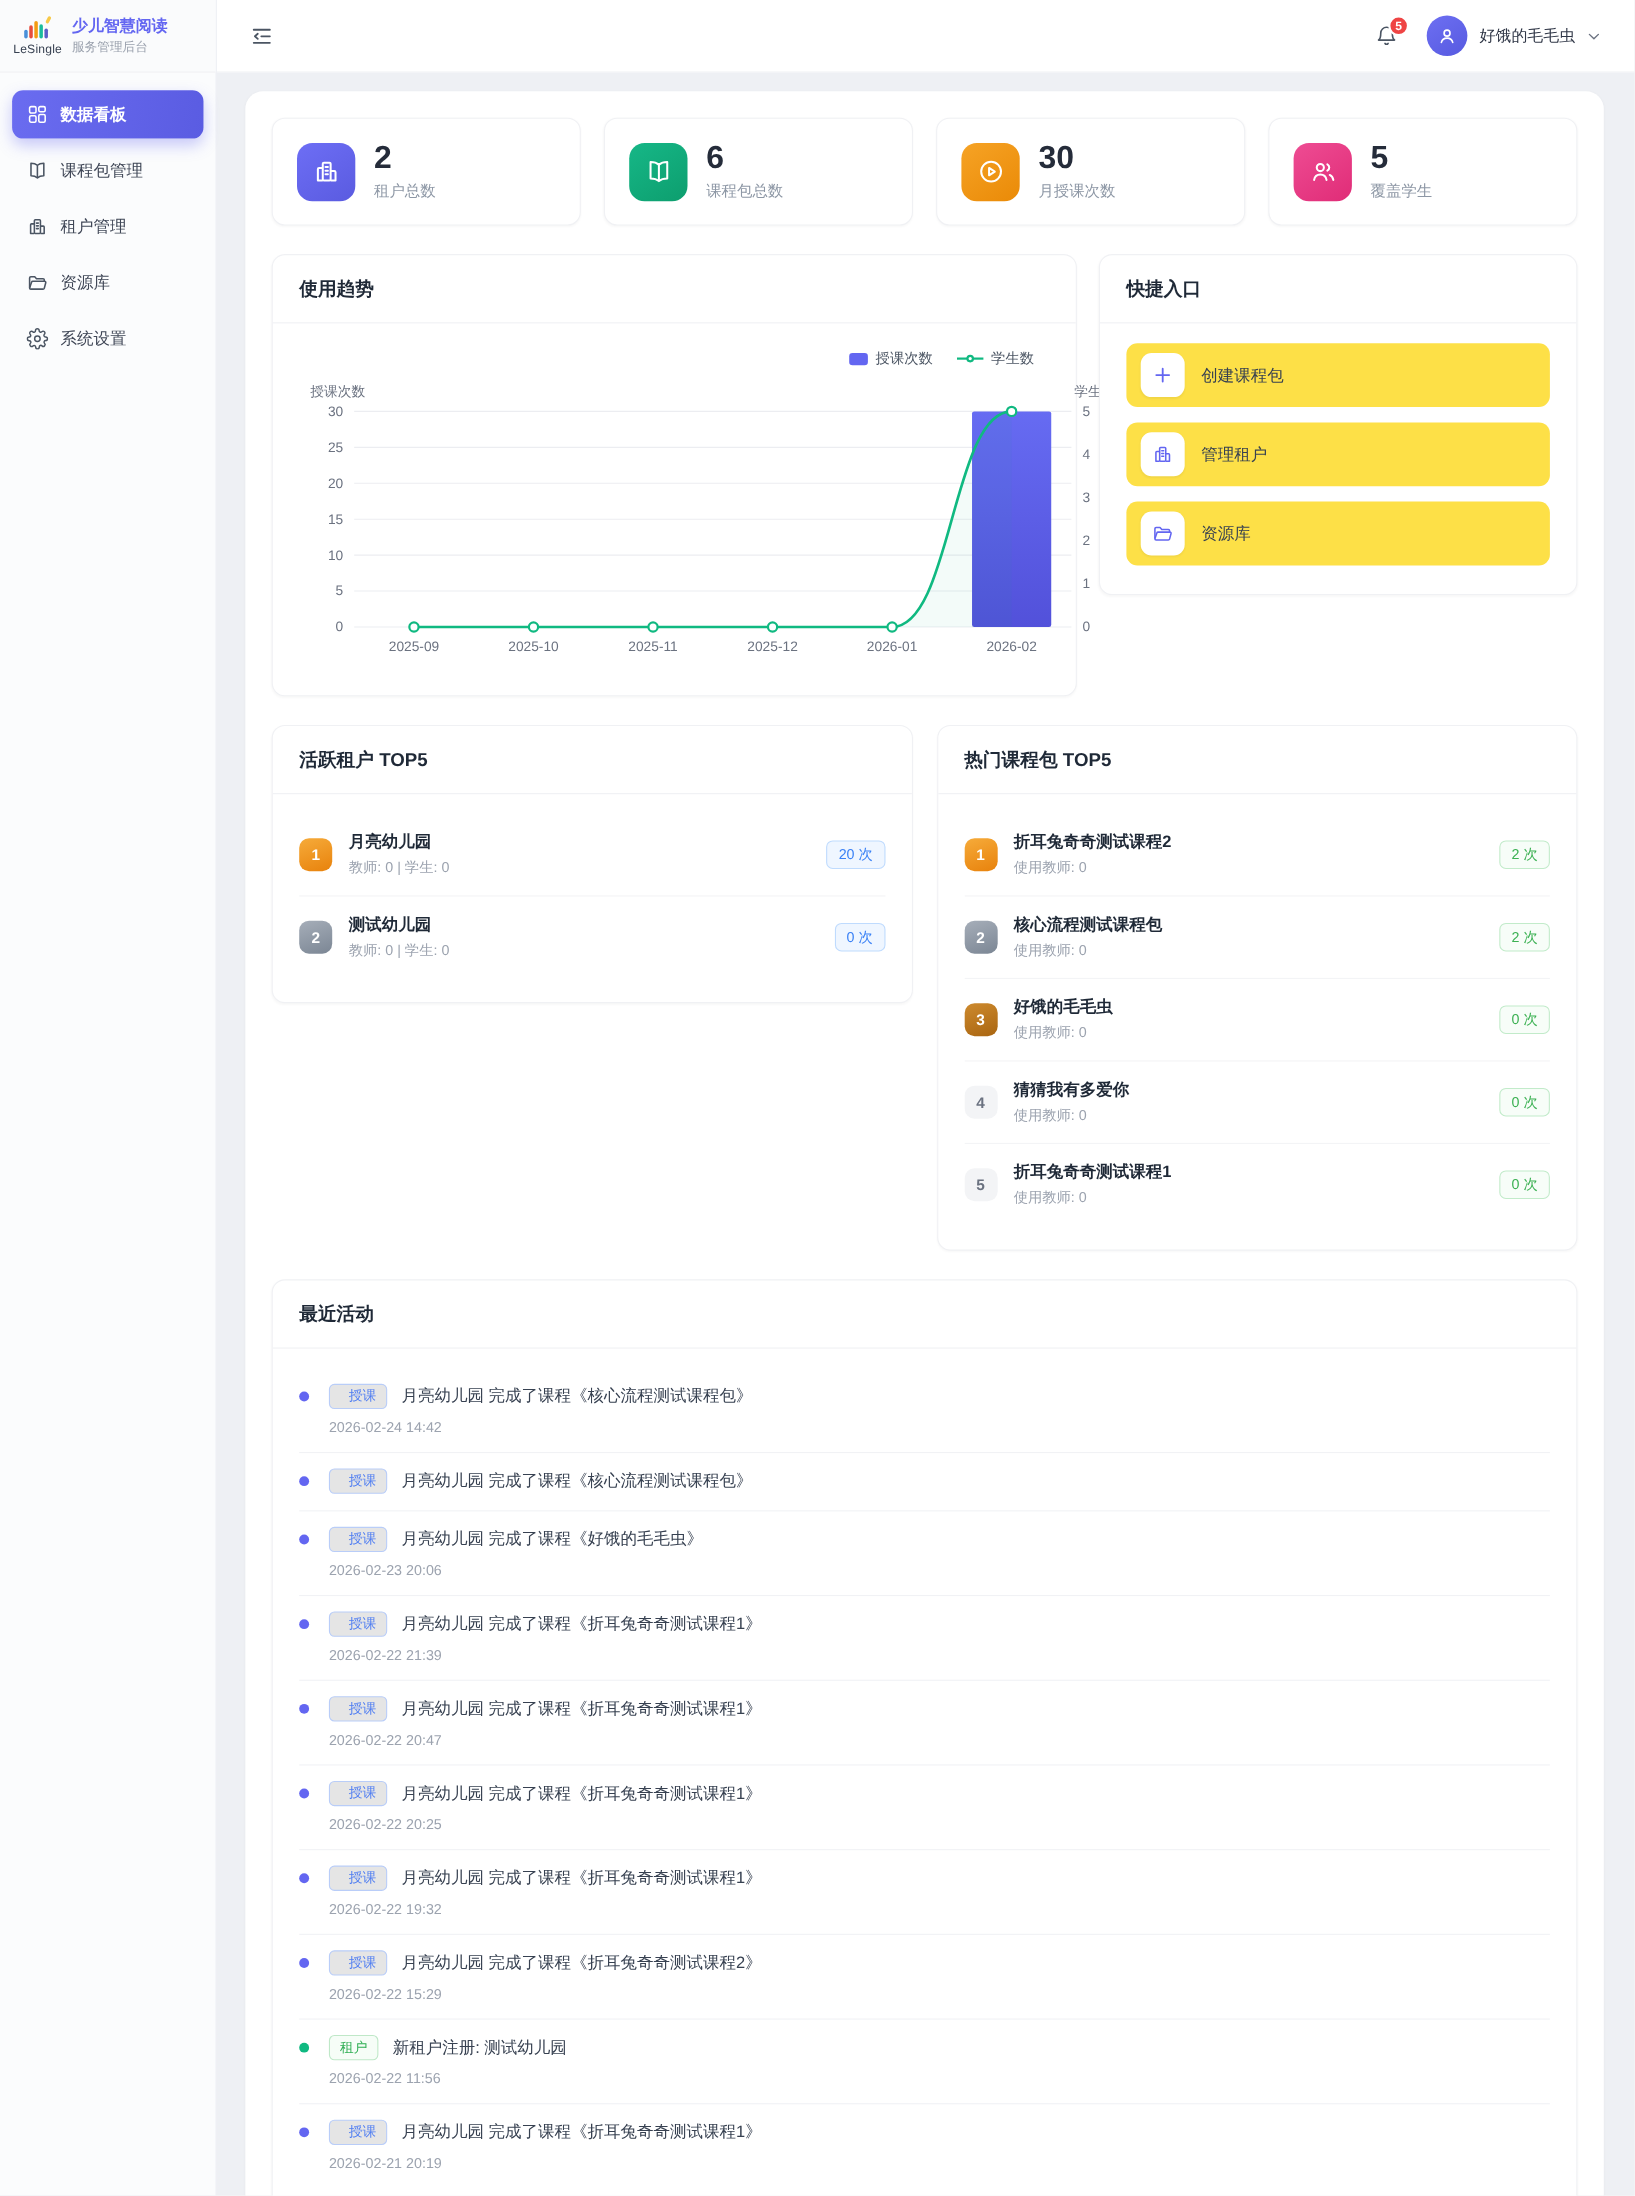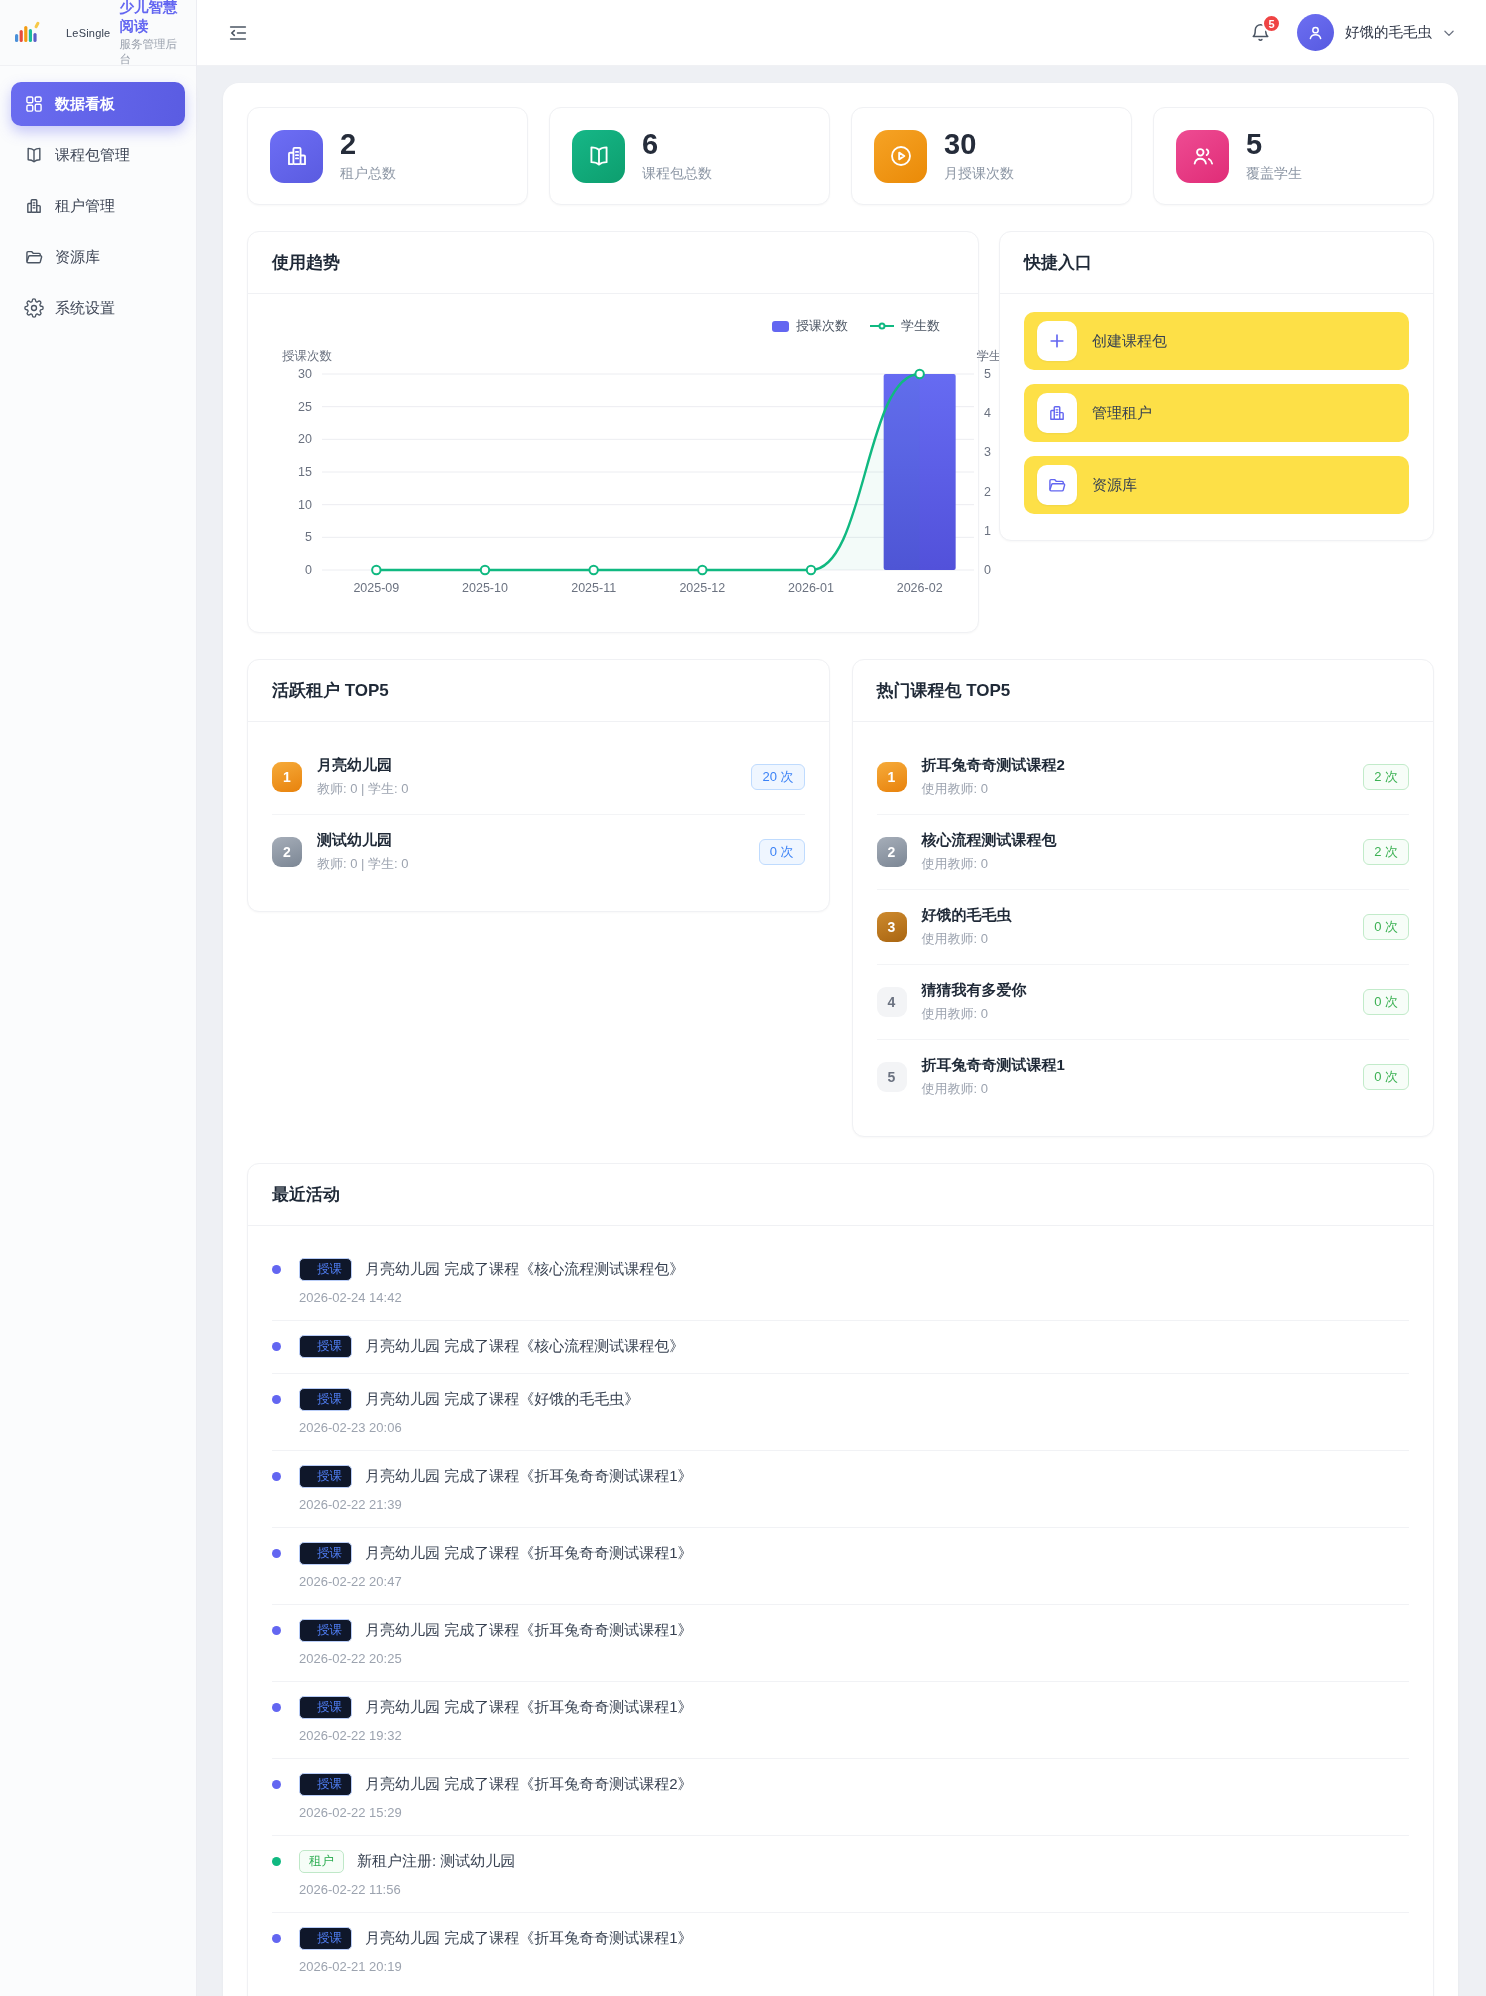--- a/index.html
+++ b/index.html
@@ -13,21 +13,21 @@
 
   
   .sidebar {
     position: absolute; left: 0; top: 0; width: 197px; height: 100%;
     background: #fbfcfd; border-right: 1px solid #ecedf2; z-index: 5;
   }
   .logo-area {
     height: 66px; display: flex; align-items: center; gap: 9px;
     padding: 0 12px; border-bottom: 1px solid #f0f1f4; background: #fafbfc;
   }
-  .logo-left { display: flex; flex-direction: row; align-items: center; gap: 24px; }
+  .logo-left { display: flex; flex-direction: column; align-items: center; }
   .logo-word { font-size: 11px; color: #374151; margin-top: 1px; letter-spacing: .2px; }
   .brand-title { color: #6366f1; font-weight: 700; font-size: 14.5px; line-height: 1.25; }
   .brand-sub { color: #9aa1ad; font-size: 11.5px; margin-top: 2px; }
   .nav { padding: 16px 11px; }
   .nav-item {
     display: flex; align-items: center; gap: 11px;
     padding: 12px 13px; border-radius: 10px; margin-bottom: 7px;
     color: #3f4656; font-size: 15px; cursor: pointer;
   }
   .nav-item .nav-ic { width: 20px; height: 20px; color: #4b5563; flex: 0 0 auto; }
@@ -143,21 +143,21 @@
   .activity-item { padding: 14px 0 15px; border-bottom: 1px solid #f1f2f5; }
   .activity-item:last-child { border-bottom: none; }
   .activity-line { display: flex; align-items: center; }
   .activity-dot { width: 9px; height: 9px; border-radius: 50%; margin-right: 18px; flex: 0 0 auto; }
   .dot-course { background: #6366f1; }
   .dot-tenant { background: #10b981; }
   .activity-tag {
     font-size: 12.5px; padding: 2px 9px; border-radius: 5px; border: 1px solid;
     margin-right: 13px; white-space: nowrap;
   }
-  .tag-course { color: #4f7df2; border-color: #b9cdf8; background: #0f172a; padding-left: 17px; }
+  .tag-course { color: #4f7df2; border-color: #b9cdf8; background: #e5e5e5; padding-left: 17px; }
   .tag-tenant { color: #2fae54; border-color: #bfe8c8; background: #f6fdf7; }
   .activity-text { font-size: 15px; color: #374151; }
   .activity-time { font-size: 13px; color: #9ca3af; margin: 9px 0 0 27px; }
 </style>
 </head>
 <body>
 
 <aside class="sidebar">
   <div class="logo-area">
     <div class="logo-left">

